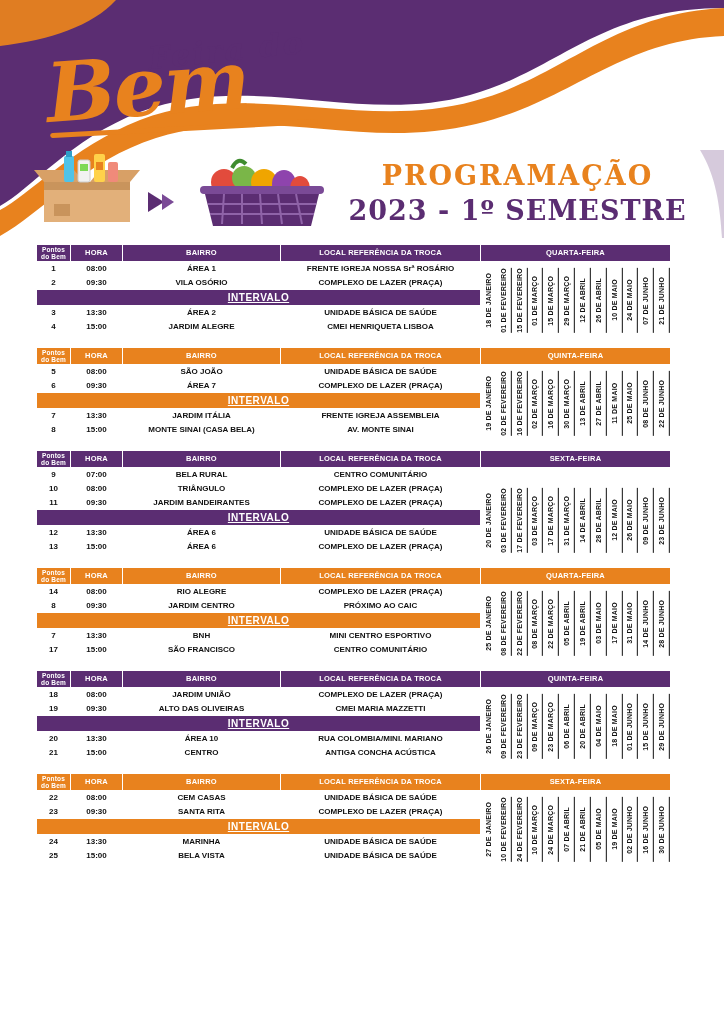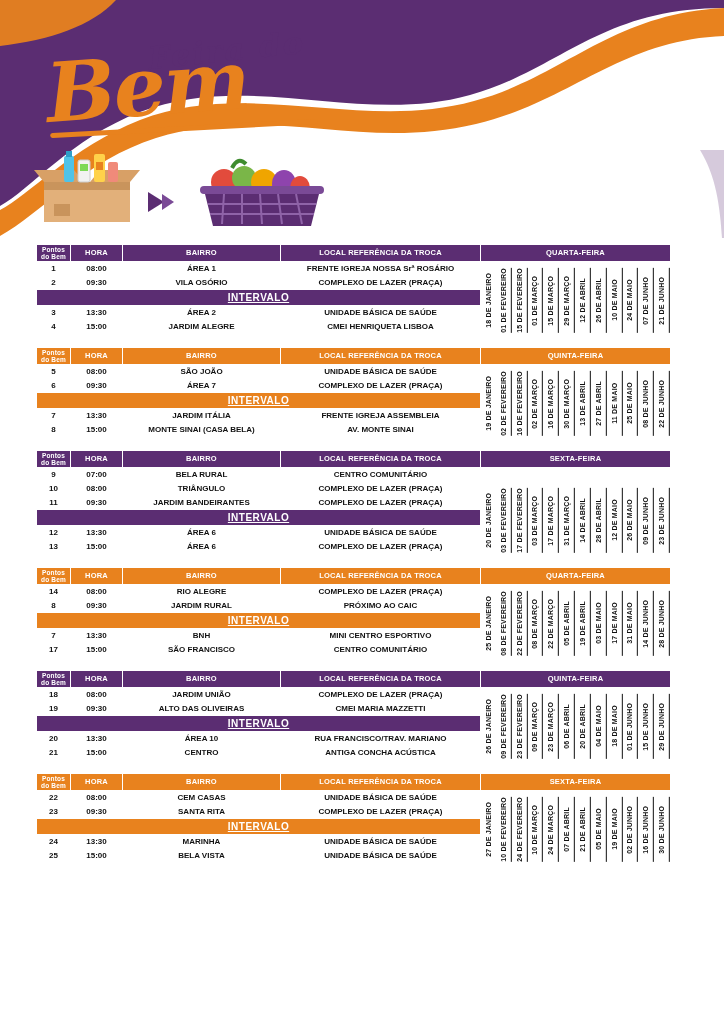--- a/index.html
+++ b/index.html
@@ -112,20 +112,24 @@
     <path d="M0,0 L116,0 C92,26 50,40 0,46 Z" fill="#e8821e" opacity="0.95"></path>
     <path d="M700,150 C716,176 720,206 722,238 L724,238 L724,150 Z" fill="#5b2d72" opacity="0.25"></path>
   </svg>
 
   <div class="logo-wrap">
     <div class="logo-bem">Bem</div>
     <div class="logo-feira">Feira do</div>
     <div class="logo-underline"></div>
   </div>
 
+  <div class="prog">
+    <div class="l1">PROGRAMAÇÃO</div>
+    <div class="l2">2023 - 1º SEMESTRE</div>
+  </div>
 
   <div class="illus">
     <svg width="300" height="82" viewBox="0 0 300 82" xmlns="http://www.w3.org/2000/svg">
 
       <g>
         <rect x="16" y="34" width="86" height="40" fill="#e2b07a"></rect>
         <rect x="16" y="34" width="86" height="8" fill="#c9945c"></rect>
         <rect x="26" y="56" width="16" height="12" fill="#c9945c"></rect>
         <path d="M16,34 L6,22 L46,22 L56,34 Z" fill="#d8a066"></path>
         <path d="M102,34 L112,22 L72,22 L62,34 Z" fill="#d8a066"></path>
@@ -391,21 +395,21 @@
               <span>17 DE MAIO</span>
               <span>31 DE MAIO</span>
               <span>14 DE JUNHO</span>
               <span>28 DE JUNHO</span>
             </div>
           </td>
         </tr>
         <tr class="row-border">
           <td class="cell num">8</td>
           <td class="cell hora">09:30</td>
-          <td class="cell">JARDIM RURAL</td>
+          <td class="cell">JARDIM CENTRO</td>
           <td class="cell">PRÓXIMO AO CAIC</td>
         </tr>
         <tr>
           <td colspan="4" class="interval orange">INTERVALO</td>
         </tr>
         <tr class="row-border">
           <td class="cell num">7</td>
           <td class="cell hora">13:30</td>
           <td class="cell">BNH</td>
           <td class="cell">MINI CENTRO ESPORTIVO</td>
@@ -462,21 +466,21 @@
           <td class="cell">ALTO DAS OLIVEIRAS</td>
           <td class="cell">CMEI MARIA MAZZETTI</td>
         </tr>
         <tr>
           <td colspan="4" class="interval purple">INTERVALO</td>
         </tr>
         <tr class="row-border">
           <td class="cell num">20</td>
           <td class="cell hora">13:30</td>
           <td class="cell">ÁREA 10</td>
-          <td class="cell">RUA FRANCISCO/TRAV. MARIANO</td>
+          <td class="cell">RUA COLOMBIA/MINI. MARIANO</td>
         </tr>
         <tr class="row-border">
           <td class="cell num">21</td>
           <td class="cell hora">15:00</td>
           <td class="cell">CENTRO</td>
           <td class="cell">ANTIGA CONCHA ACÚSTICA</td>
         </tr>
       </tbody>
     </table>
     <table class="block outer">

